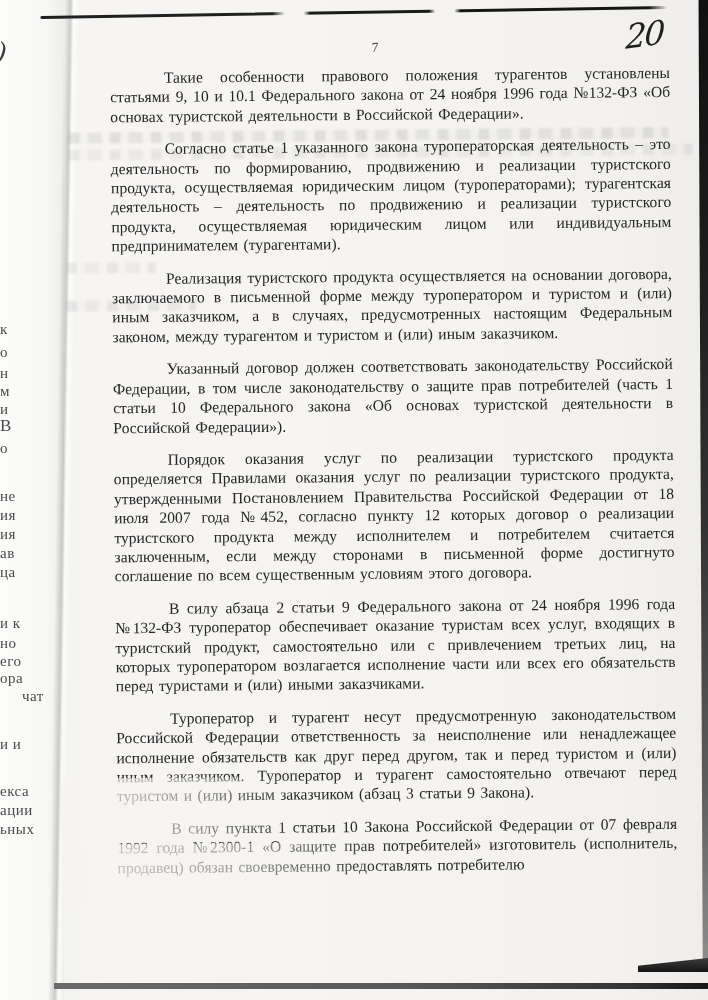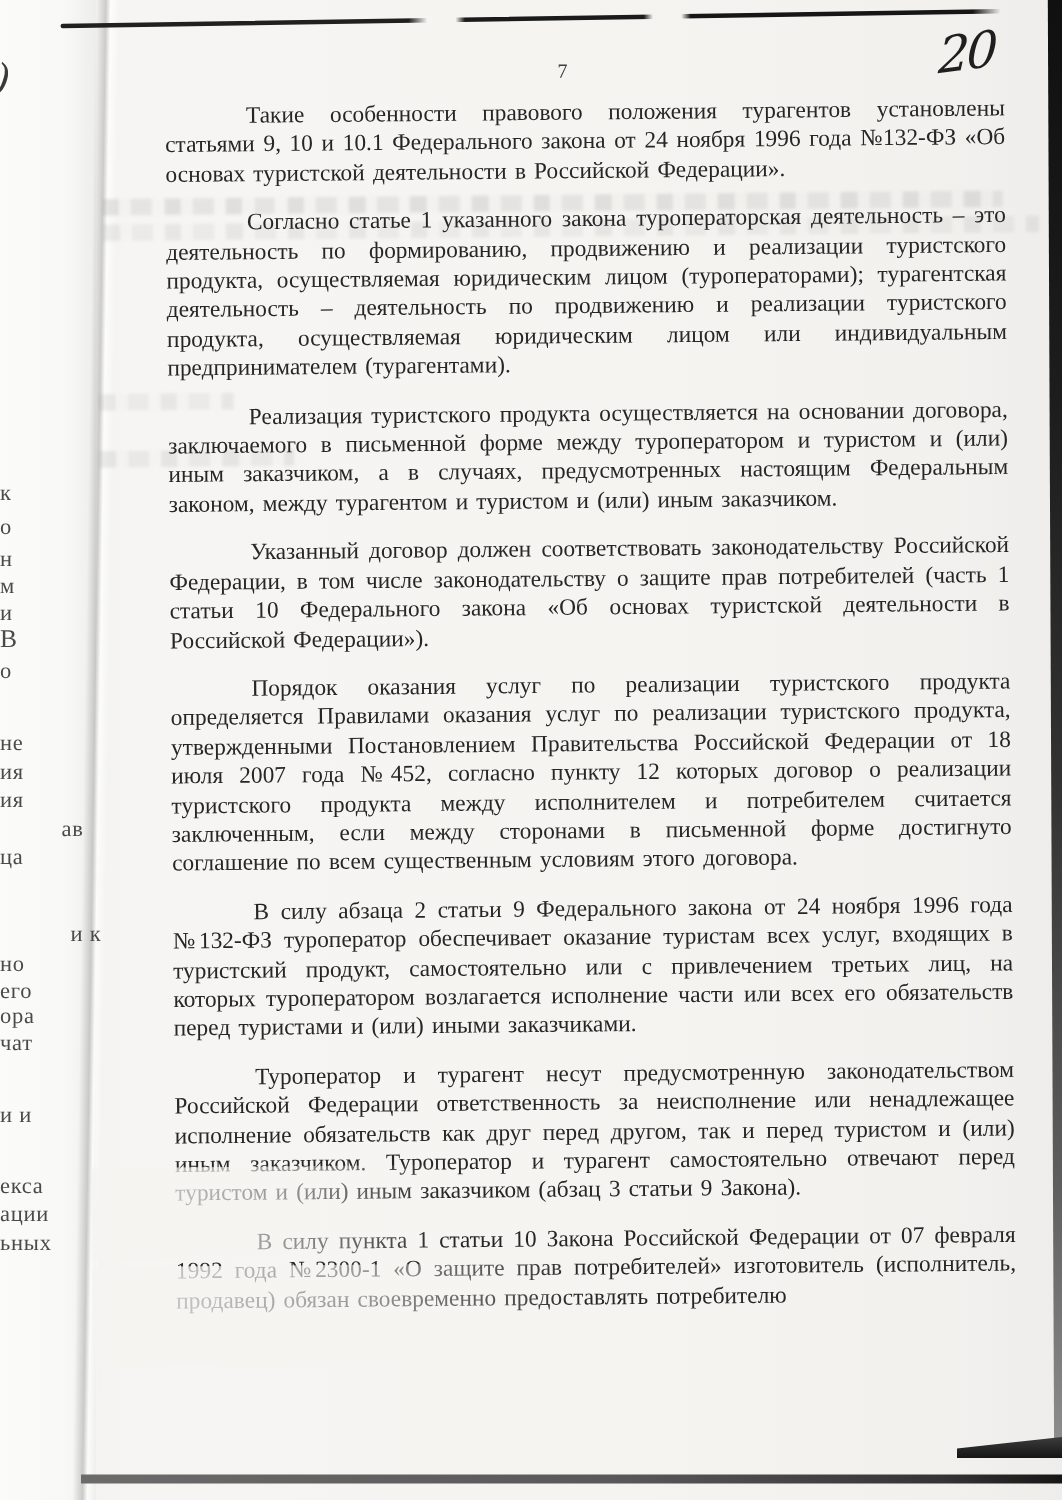--- a/index.html
+++ b/index.html
@@ -103,27 +103,27 @@
       <span class="frag" style="top: 322px;">к</span>
       <span class="frag" style="top: 345px;">о</span>
       <span class="frag" style="top: 366px;">н</span>
       <span class="frag" style="top: 384px;">м</span>
       <span class="frag" style="top: 402px;">и</span>
       <span class="frag big" style="top: 418px;">В</span>
       <span class="frag" style="top: 441px;">о</span>
       <span class="frag" style="top: 489px;">не</span>
       <span class="frag" style="top: 508px;">ия</span>
       <span class="frag" style="top: 527px;">ия</span>
-      <span class="frag" style="top: 546px; padding-left: 41px;">ав</span>
+      <span class="frag" style="top: 546px;">ав</span>
       <span class="frag" style="top: 565px; text-align: right;">ца</span>
-      <span class="frag" style="top: 616px; margin-left: 47px;">и к</span>
+      <span class="frag" style="top: 616px;">и к</span>
       <span class="frag" style="top: 636px;">но</span>
       <span class="frag" style="top: 654px;">его</span>
       <span class="frag" style="top: 671px; text-align: center;">ора</span>
-      <span class="frag" style="top: 689px;">чат</span>
+      <span class="frag" style="top: 689px; padding-left: 22px;">чат</span>
       <span class="frag" style="top: 737px;">и и</span>
       <span class="frag" style="top: 736px; margin-top: 48px;">екса</span>
       <span class="frag" style="top: 803px;">ации</span>
       <span class="frag" style="top: 822px;">ьных</span>
     </div>
 
   <div class="rot">
     <div class="top-edge-line"></div>
     <div class="page-number">7</div>
     <div class="handwritten">20</div>

